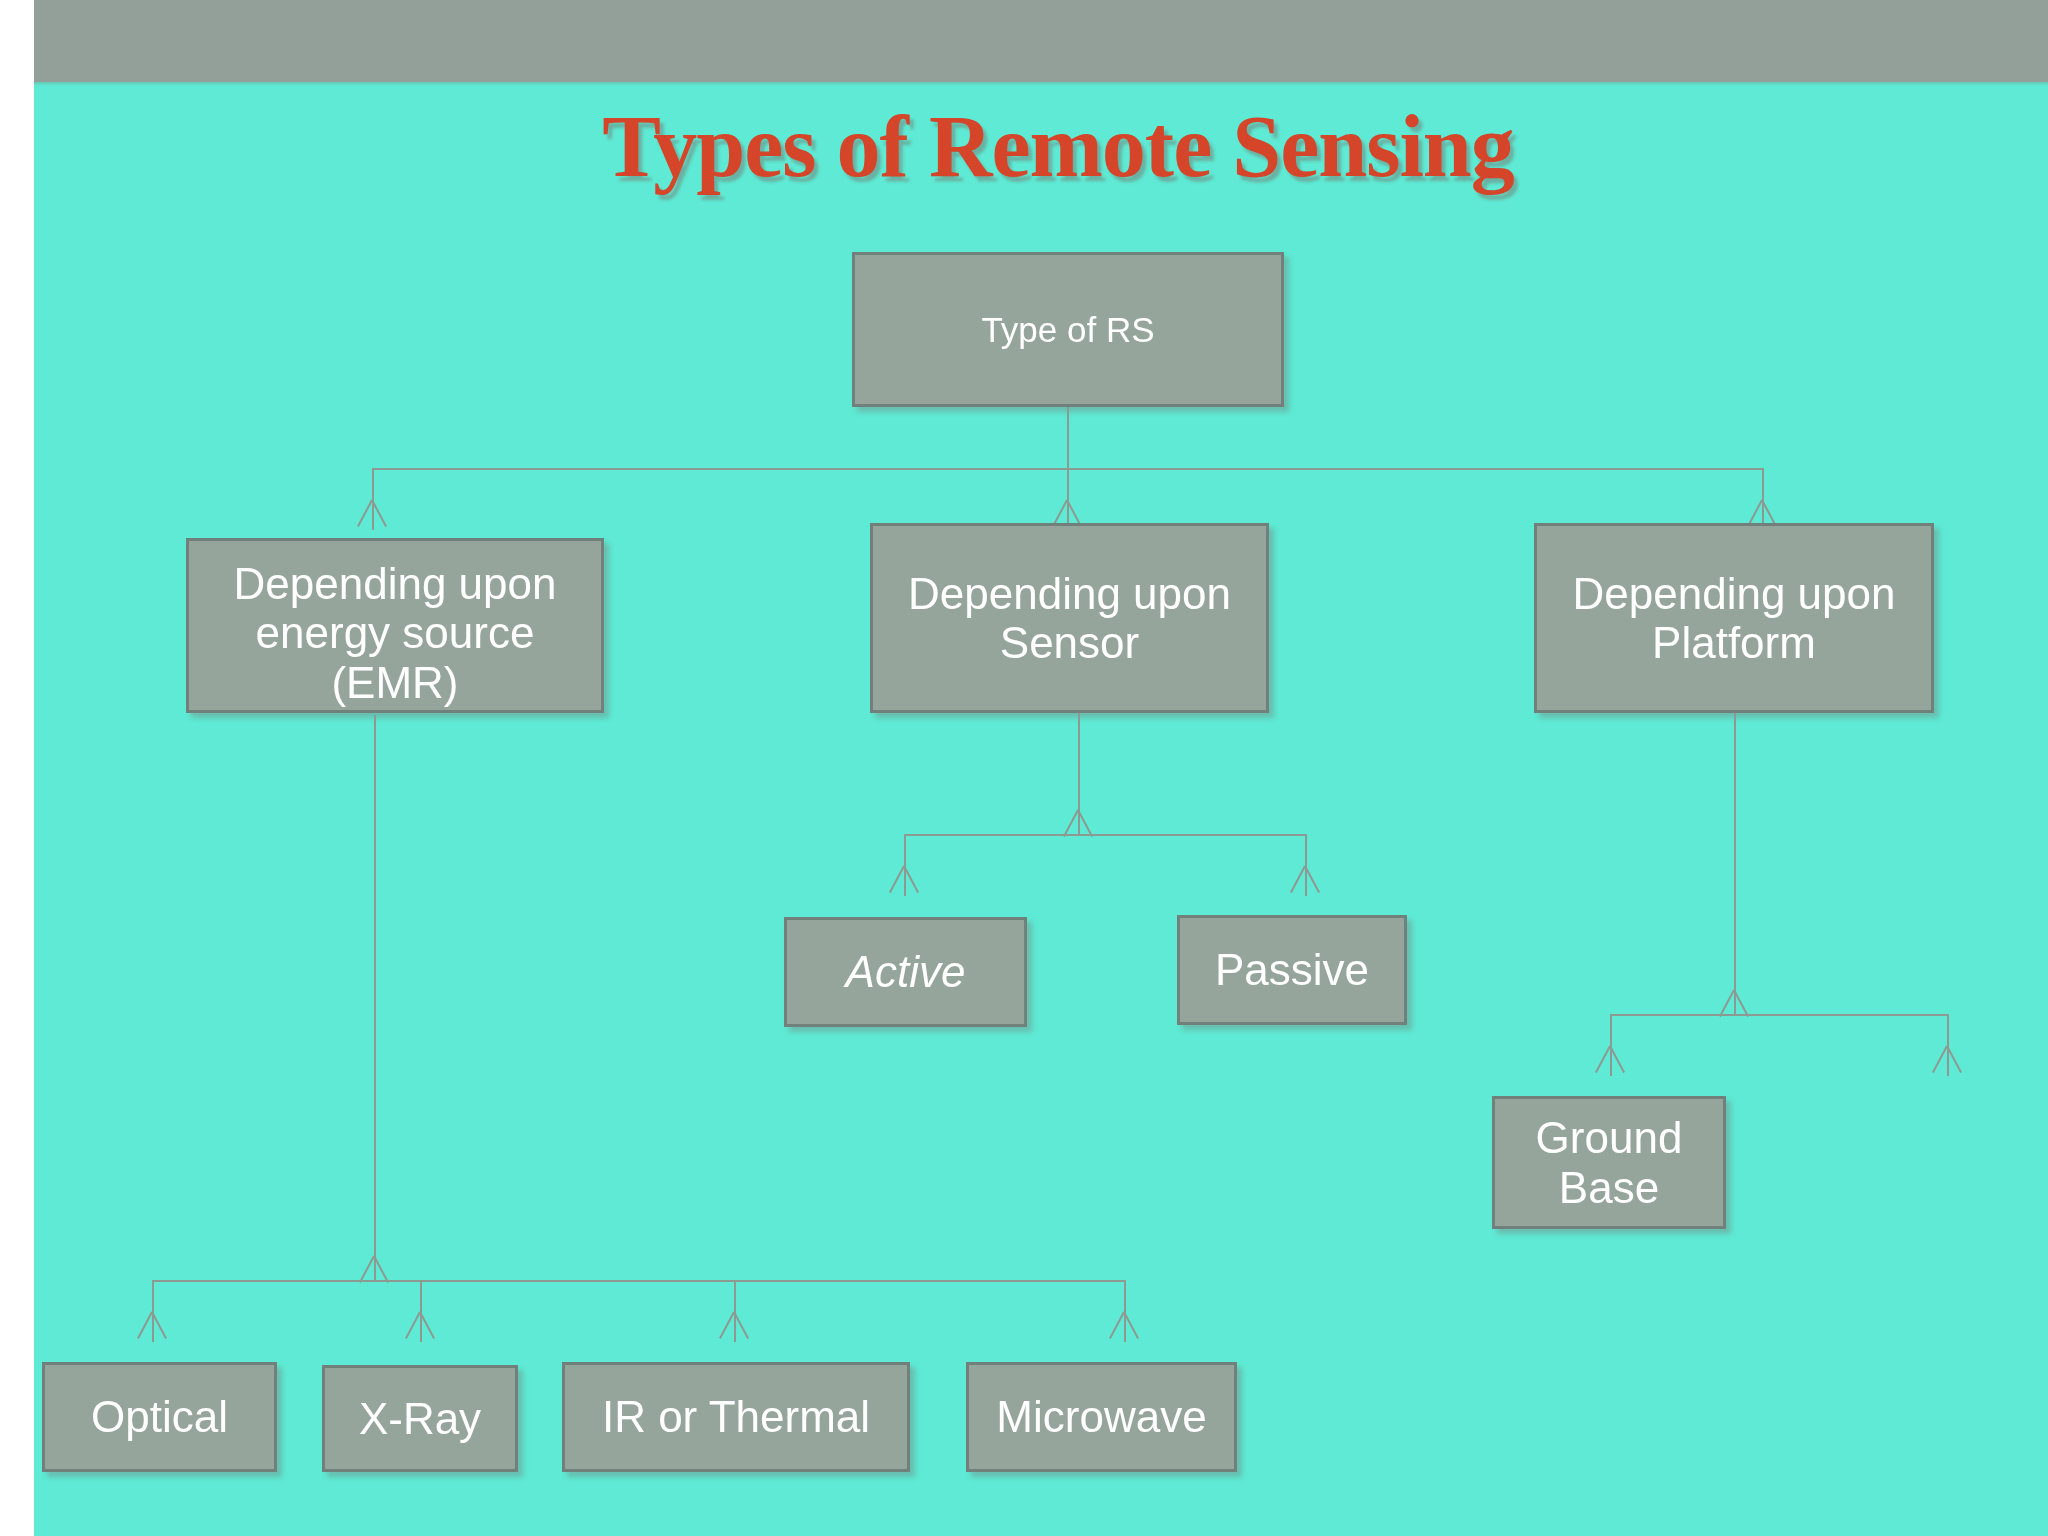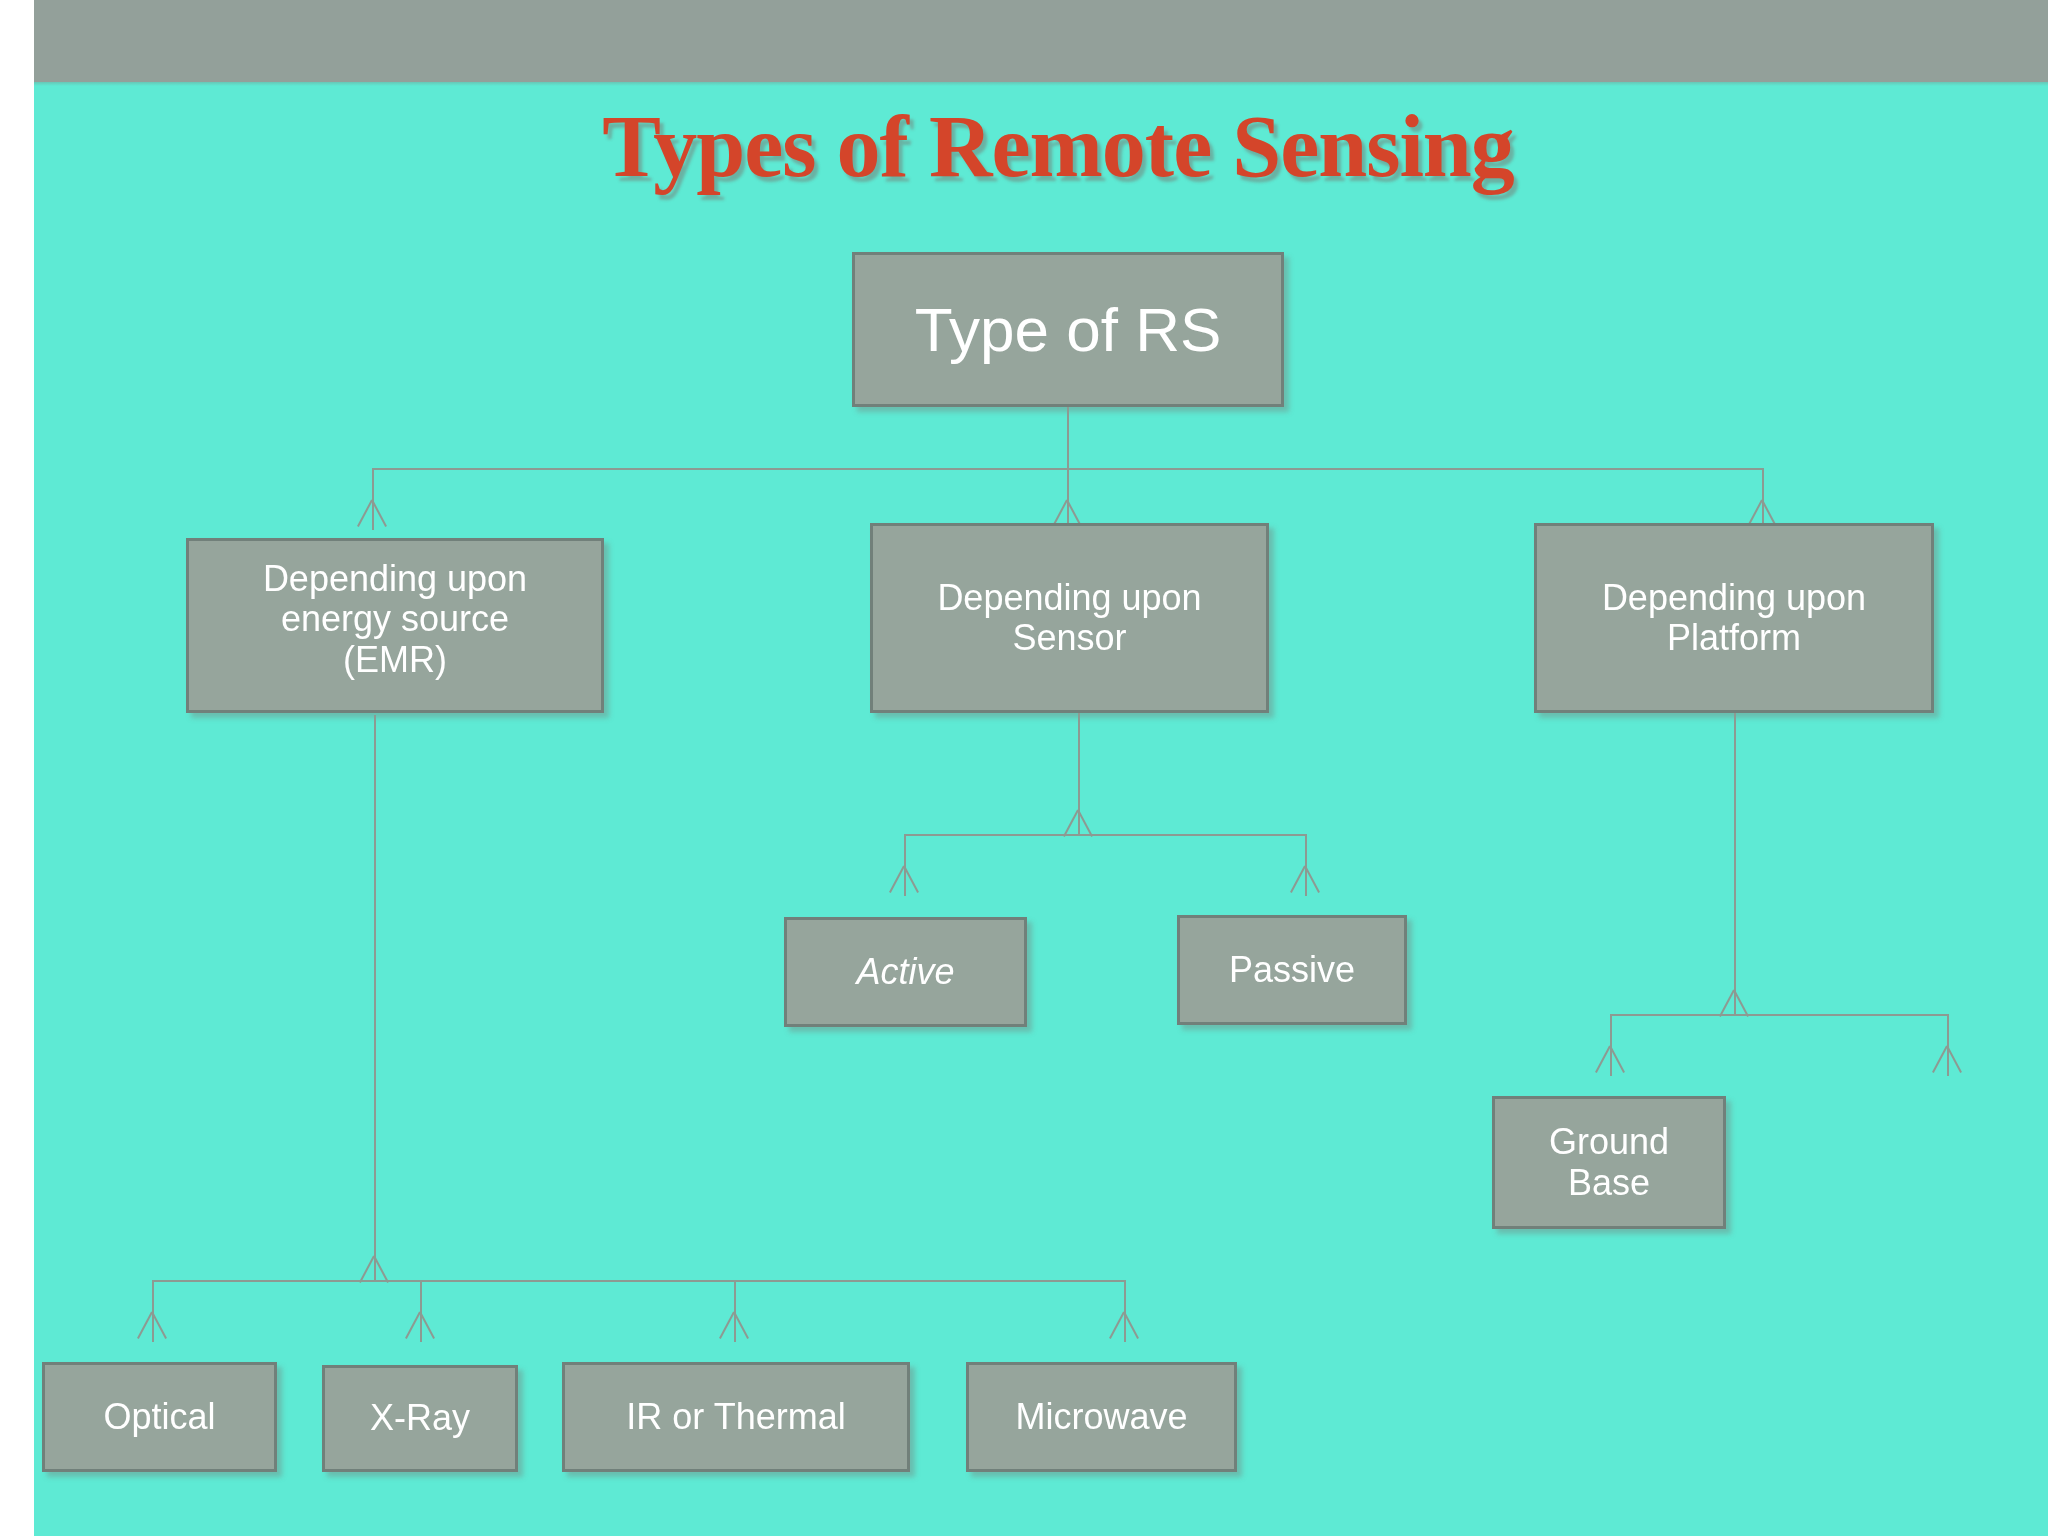--- a/index.html
+++ b/index.html
@@ -52,21 +52,21 @@
   .node {
     position: absolute;
     box-sizing: border-box;
     background: #96a59c;
     border: 3px solid #71807a;
     color: #ffffff;
     display: flex;
     align-items: center;
     justify-content: center;
     text-align: center;
-    font-size: 36px;
+    font-size: 44px;
     line-height: 1.12;
     font-weight: normal;
     box-shadow: 5px 5px 5px rgba(120,125,120,0.40);
     white-space: pre-line;
     padding: 0 6px;
     overflow: visible;
   }
   .node.overflow-text {
     align-items: flex-start;
     padding-top: 18px;
@@ -110,21 +110,21 @@
 </head>
 <body>
 
 <div id="slide">
 
   <div id="topbar"></div>
   <div id="topbar-shadow"></div>
 
   <div id="title">Types of Remote Sensing</div>
 
-  <div class="node" style="left:818px; top:252px; width:432px; height:155px; font-size:62px;">Type of RS</div>
+  <div class="node" style="left:818px; top:252px; width:432px; height:155px; font-size:35px;">Type of RS</div>
 
   <div class="vline" style="left:1033px; top:407px; height:61px;"></div>
   <div class="hline" style="left:338px; top:468px; width:1390px;"></div>
 
   <div class="vline" style="left:338px; top:468px; height:62px;"></div>
   <div class="chev" style="left:324px; top:500px;"></div>
 
   <div class="vline" style="left:1033px; top:468px; height:62px;"></div>
   <div class="chev" style="left:1019px; top:500px;"></div>
 

